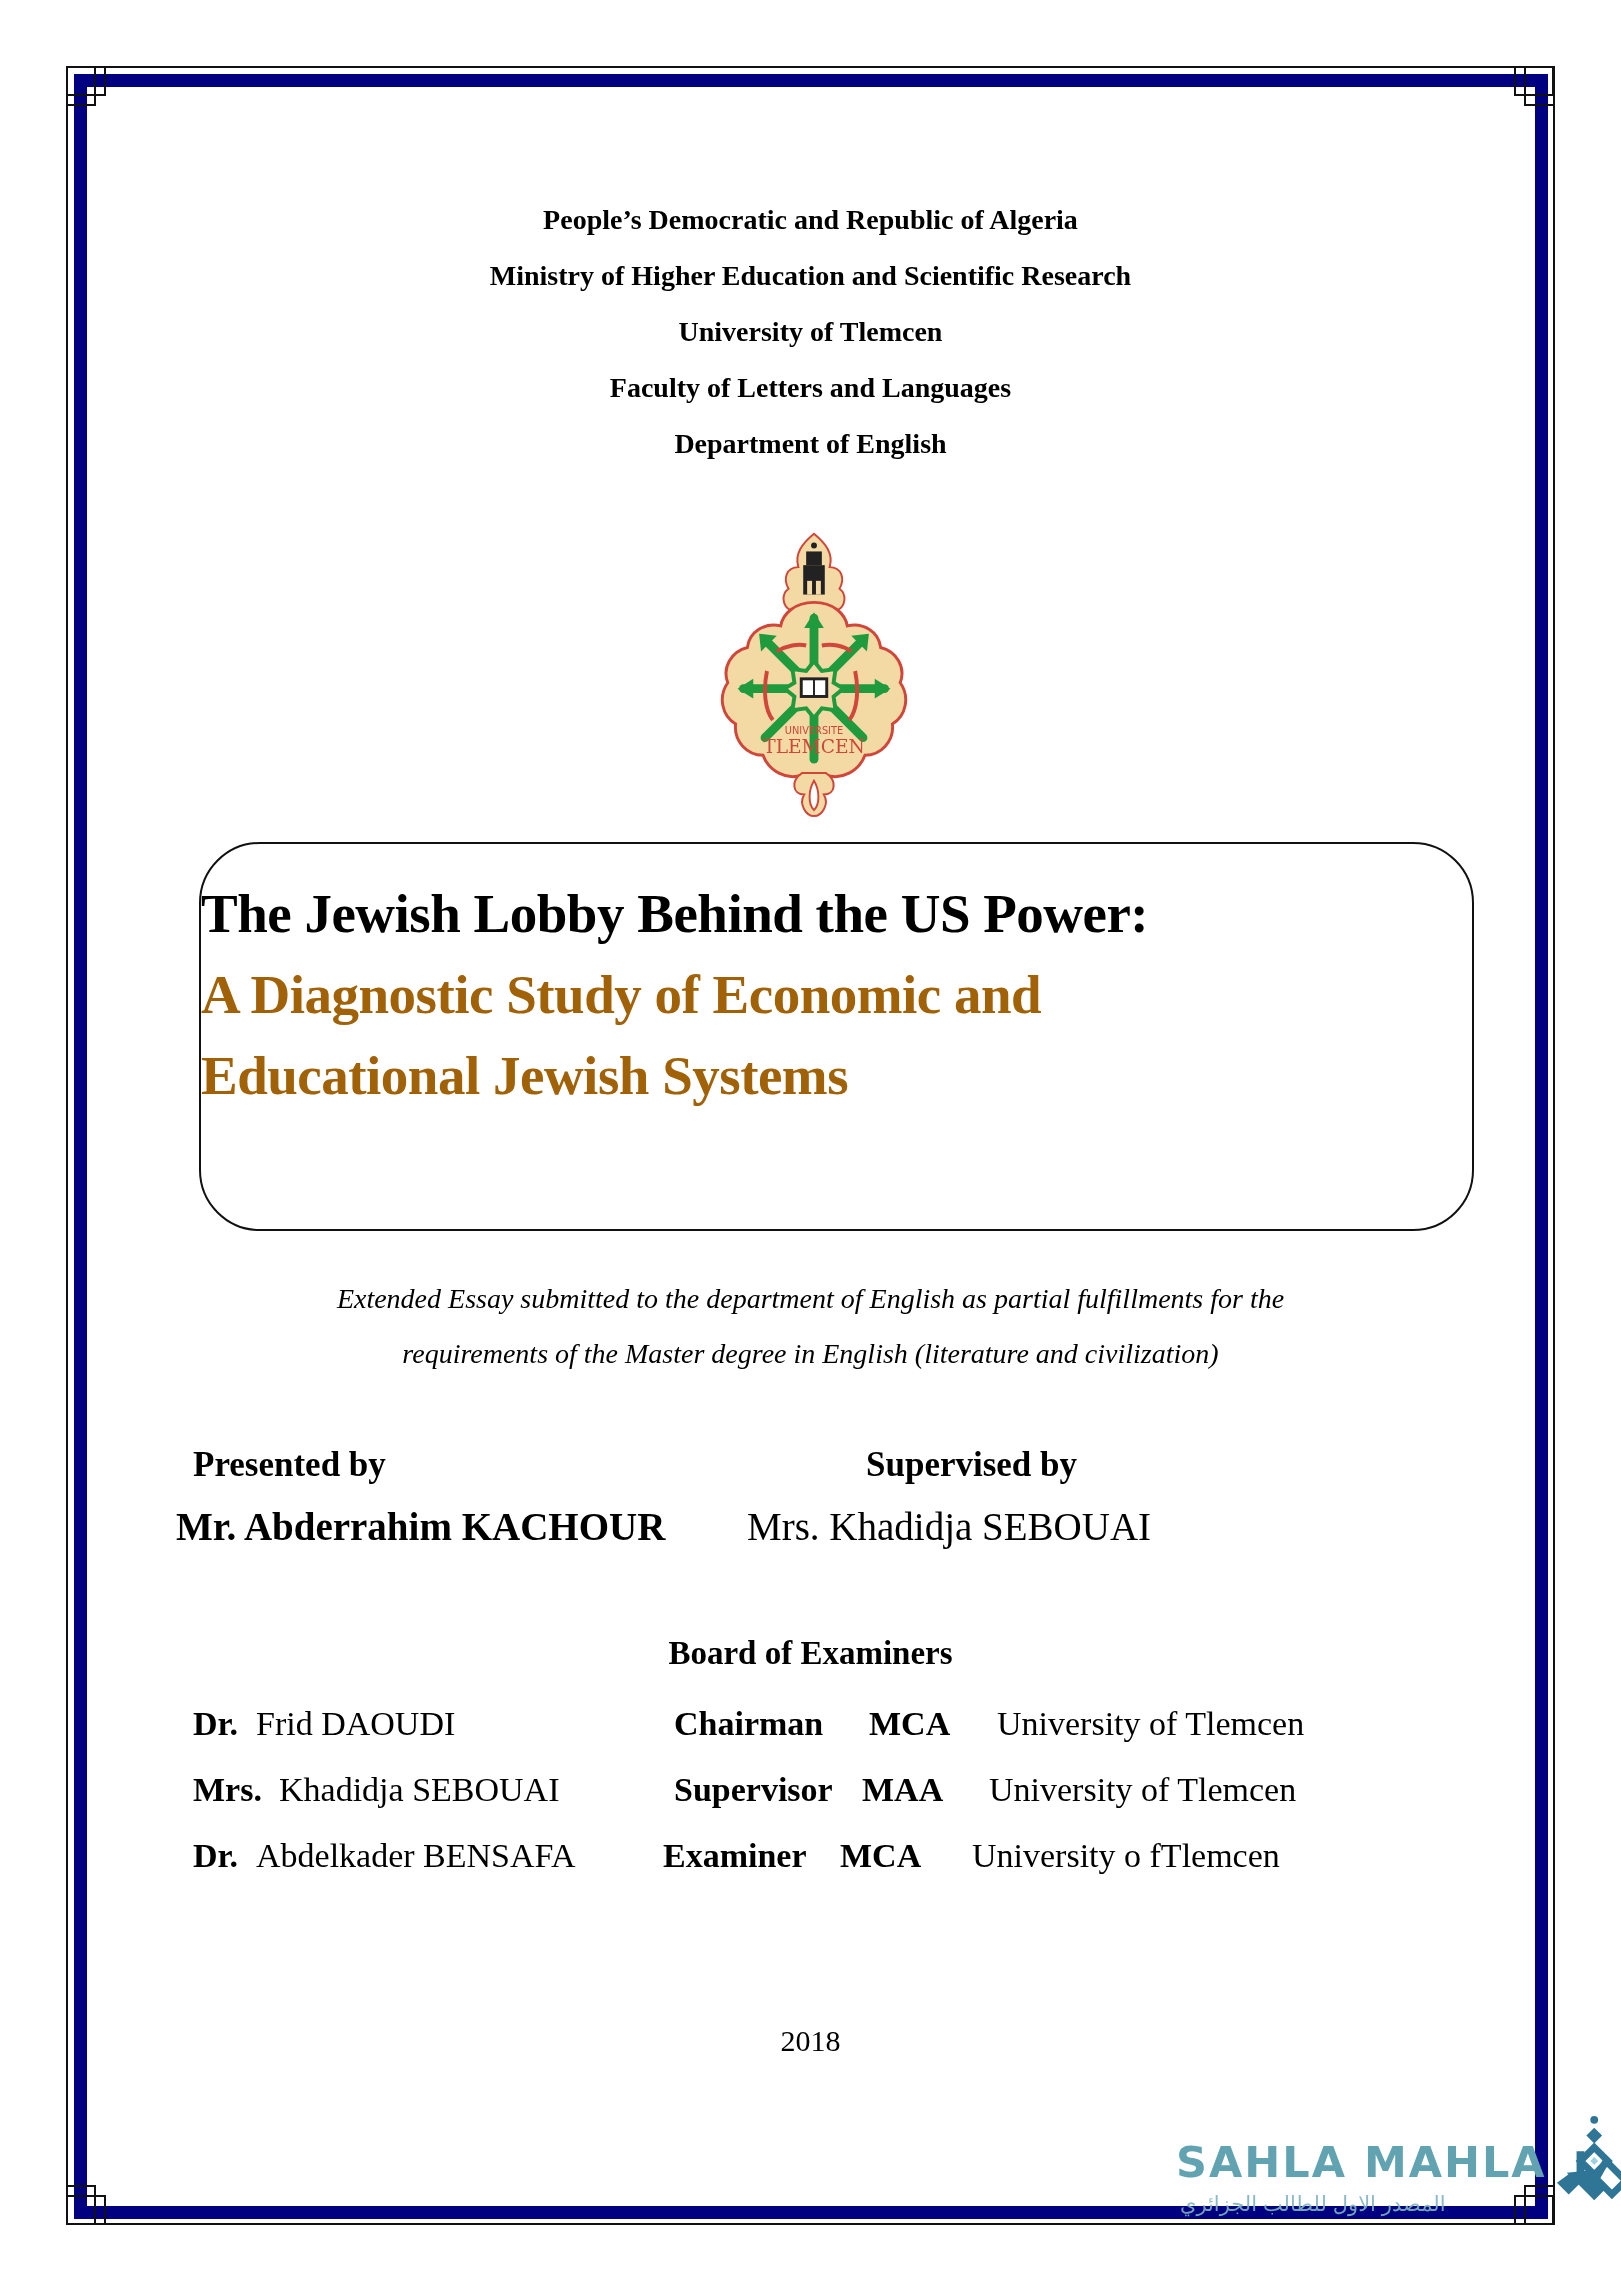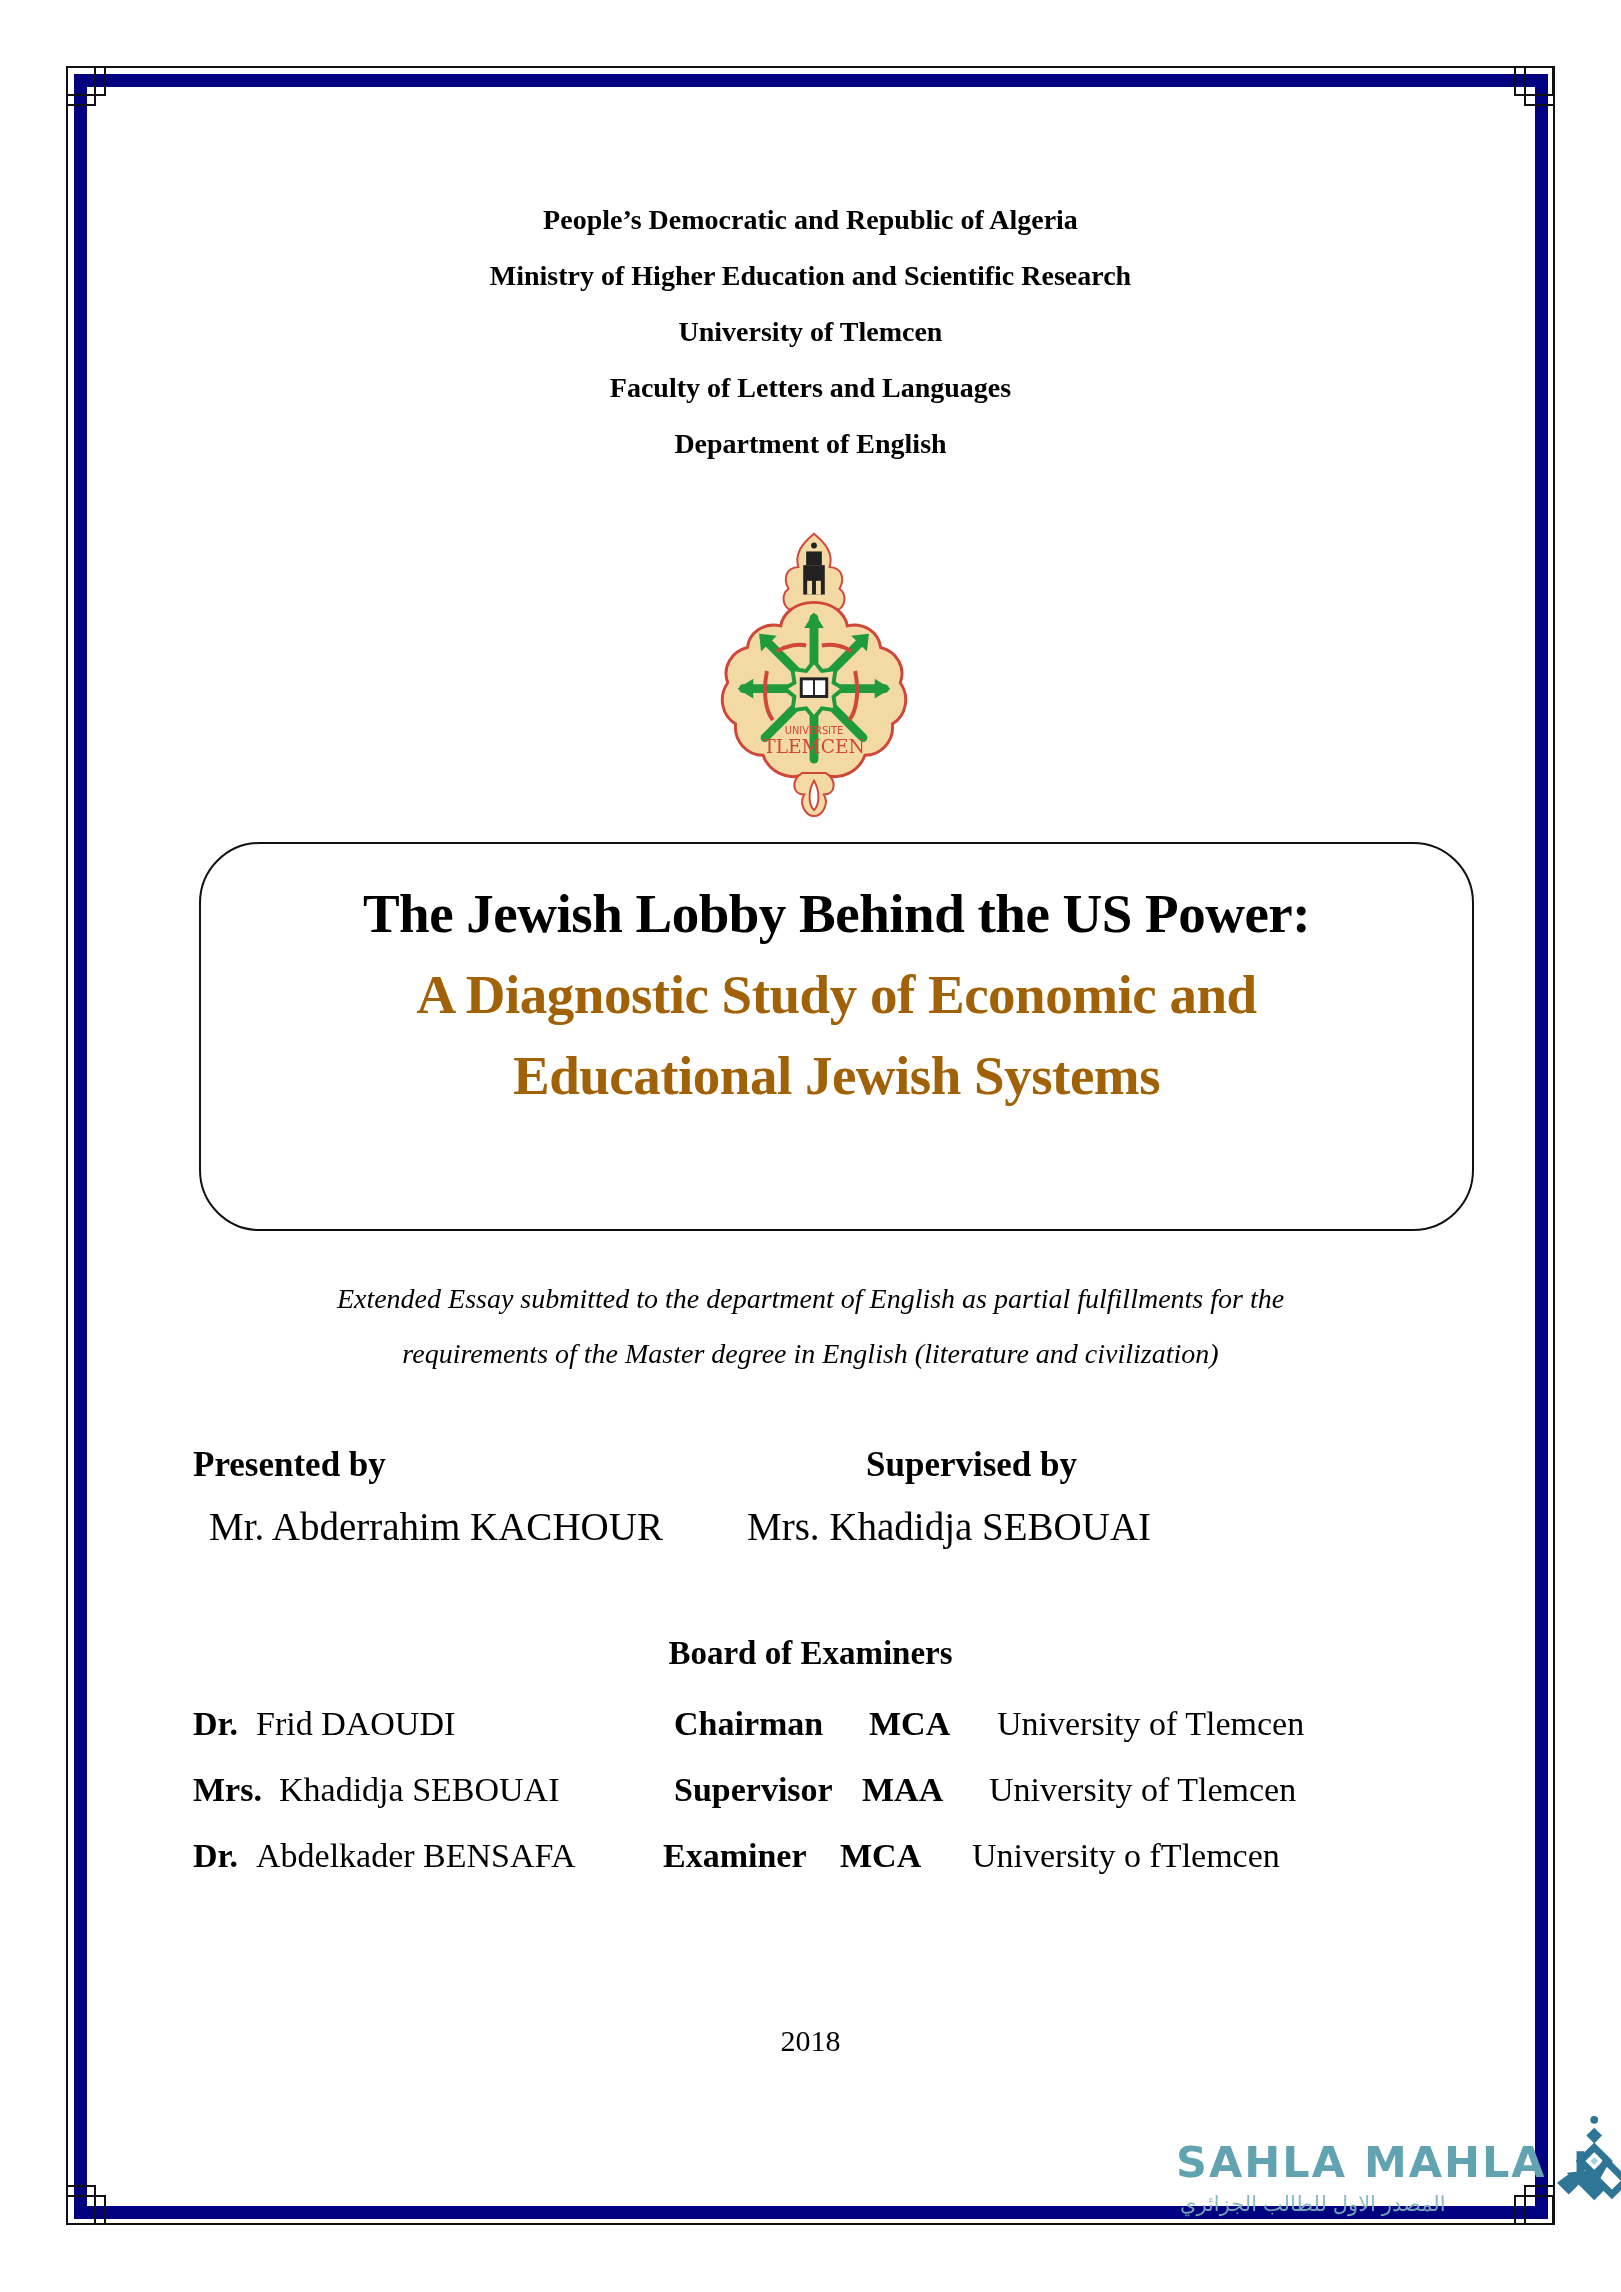--- a/index.html
+++ b/index.html
@@ -18,21 +18,21 @@
   
   .header { position:absolute; left:0; width:1621px; top:192px; text-align:center; }
   .header .line { font-weight:bold; font-size:28px; line-height:56px; }
 
   
   .logo { position:absolute; left:708px; top:524px; width:212px; height:294px; }
 
   
   .title-box { position:absolute; left:199px; top:842px; width:1275px; height:389px;
                border:2.9px solid #111; border-radius:61px; box-sizing:border-box;
-               text-align:center; }
+               text-align:left; }
   .title-line { font-weight:bold; font-size:55px; line-height:81px; color:#111;
                 letter-spacing:-0.5px; }
   .title-line.first { margin-top:29px; color:#000; }
   .title-line.rest  { color:#a16207; }
 
   
   .essay { position:absolute; left:0; width:1621px; top:1271px; text-align:center;
            font-style:italic; font-size:28px; line-height:55px; }
 
   
@@ -135,21 +135,21 @@
   <div class="title-line rest">Educational Jewish Systems</div>
 </div>
 
 <div class="essay">
   <div>Extended Essay submitted to the department of English as partial fulfillments for the</div>
   <div>requirements of the Master degree in English (literature and civilization)</div>
 </div>
 
 <div class="role-head" style="left:193px;">Presented by</div>
 <div class="role-head" style="left:866px;">Supervised by</div>
-<div class="role-name" style="left:209px;">Mr. Abderrahim KACHOUR</div>
+<div class="role-name" style="left:176px;font-weight:bold;">Mr. Abderrahim KACHOUR</div>
 <div class="role-name" style="left:747px;">Mrs. Khadidja SEBOUAI</div>
 
 <div class="board-title">Board of Examiners</div>
 
 <div class="board-row" style="top:1705px;">
   <span class="b" style="left:0;">Dr.</span>
   <span style="left:63px;">Frid DAOUDI</span>
   <span class="b" style="left:481px;">Chairman</span>
   <span class="b" style="left:676px;">MCA</span>
   <span style="left:804px;">University of Tlemcen</span>

